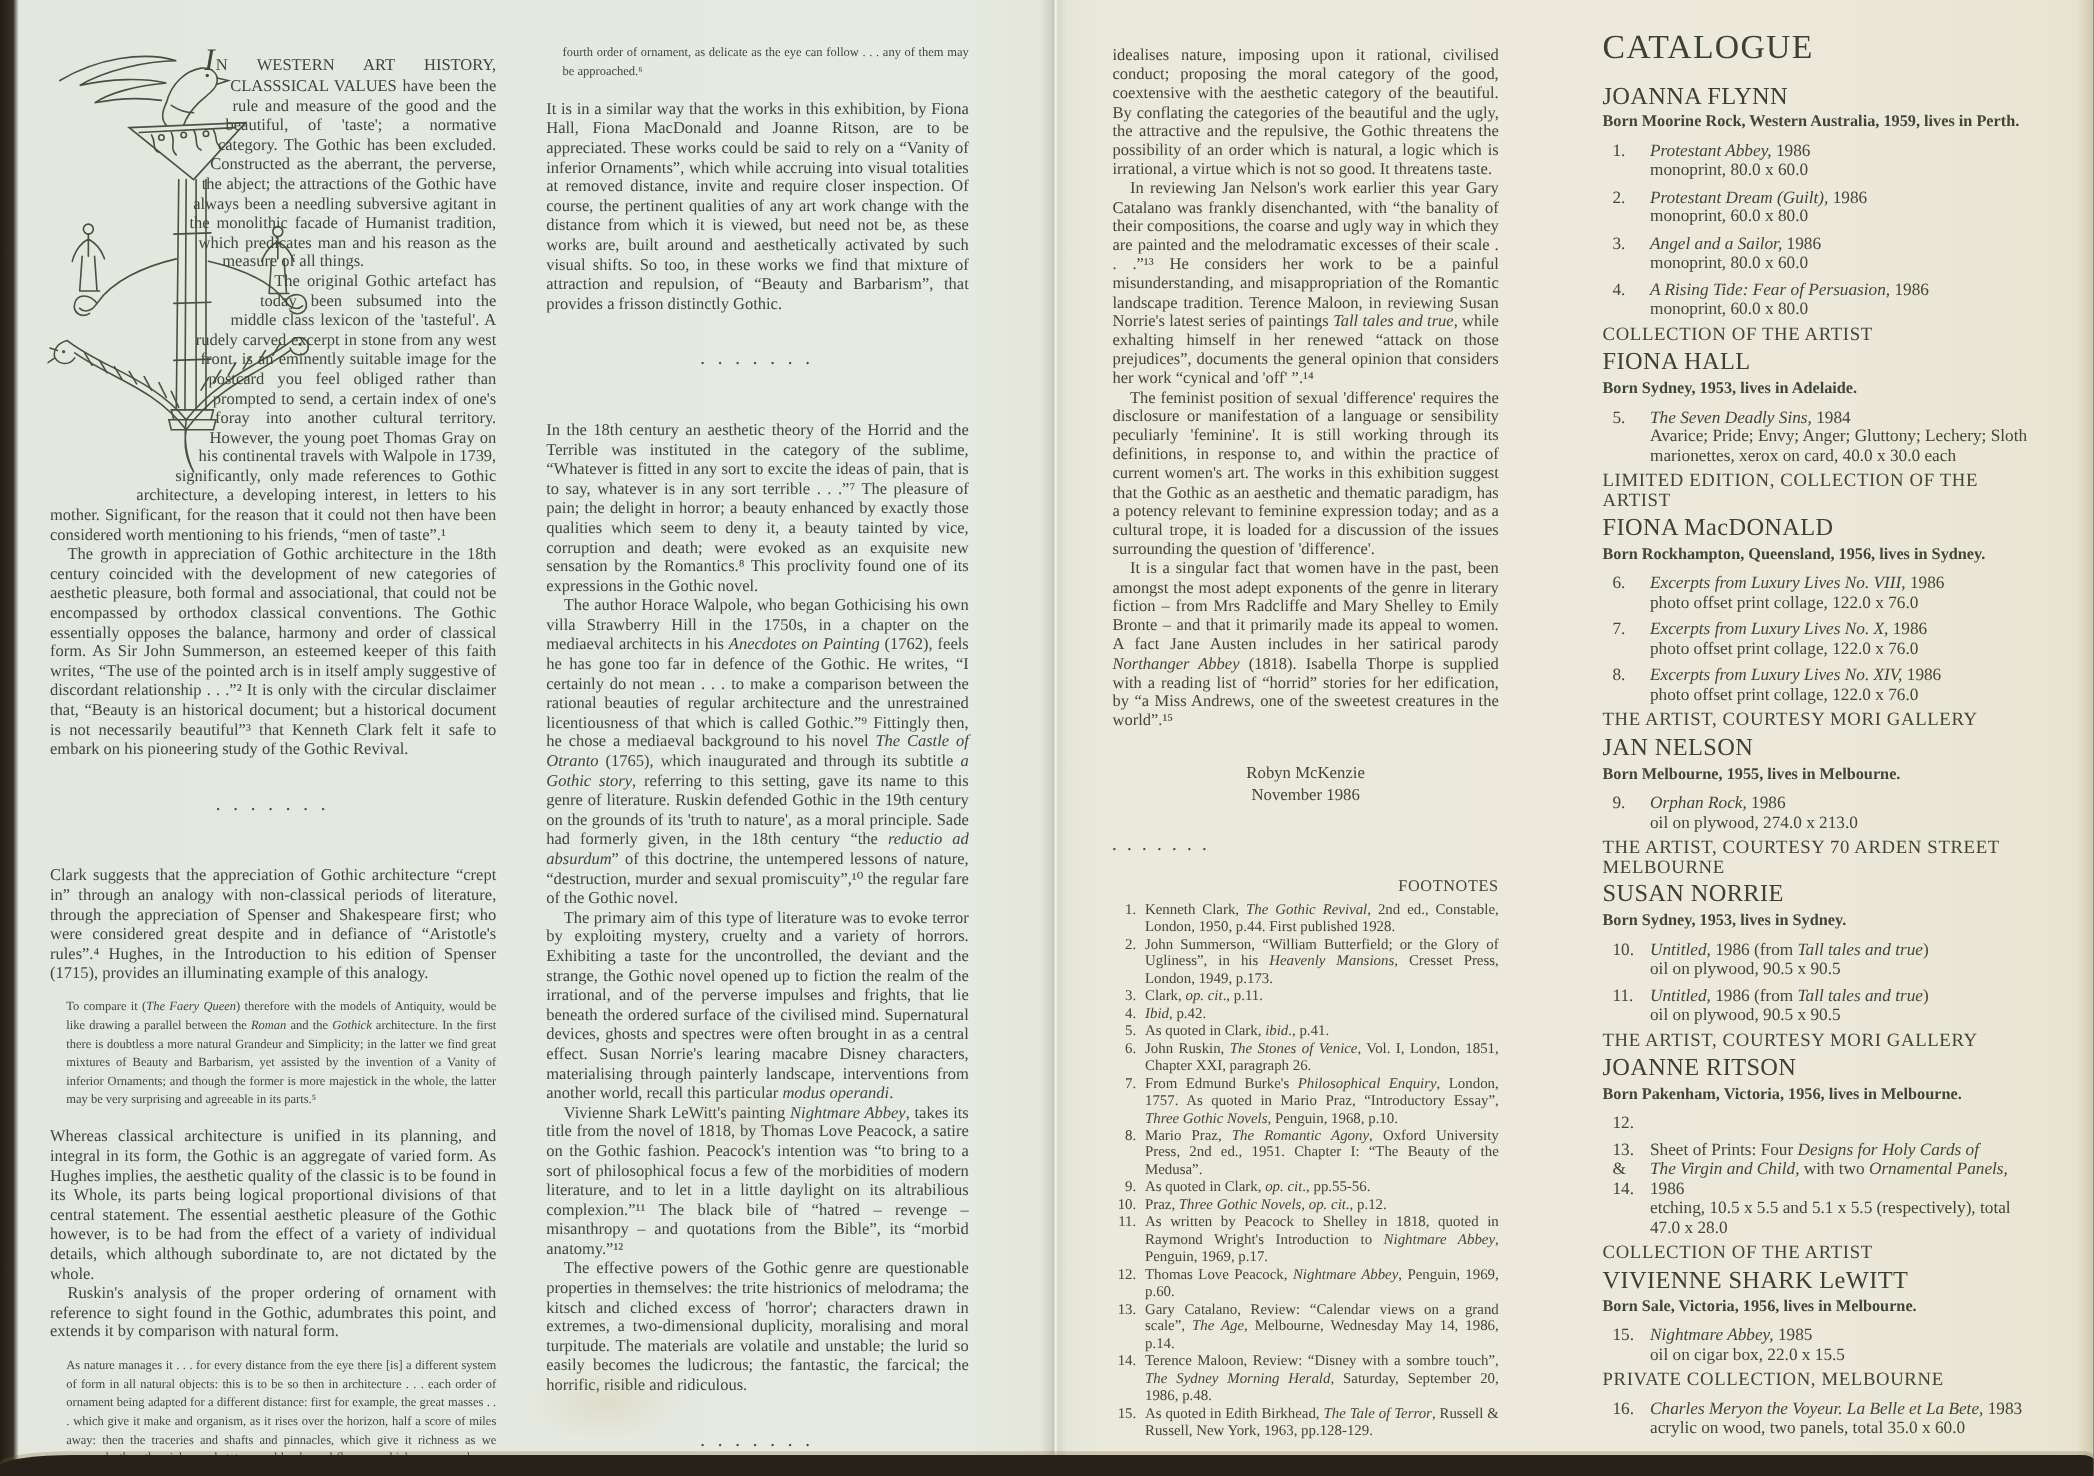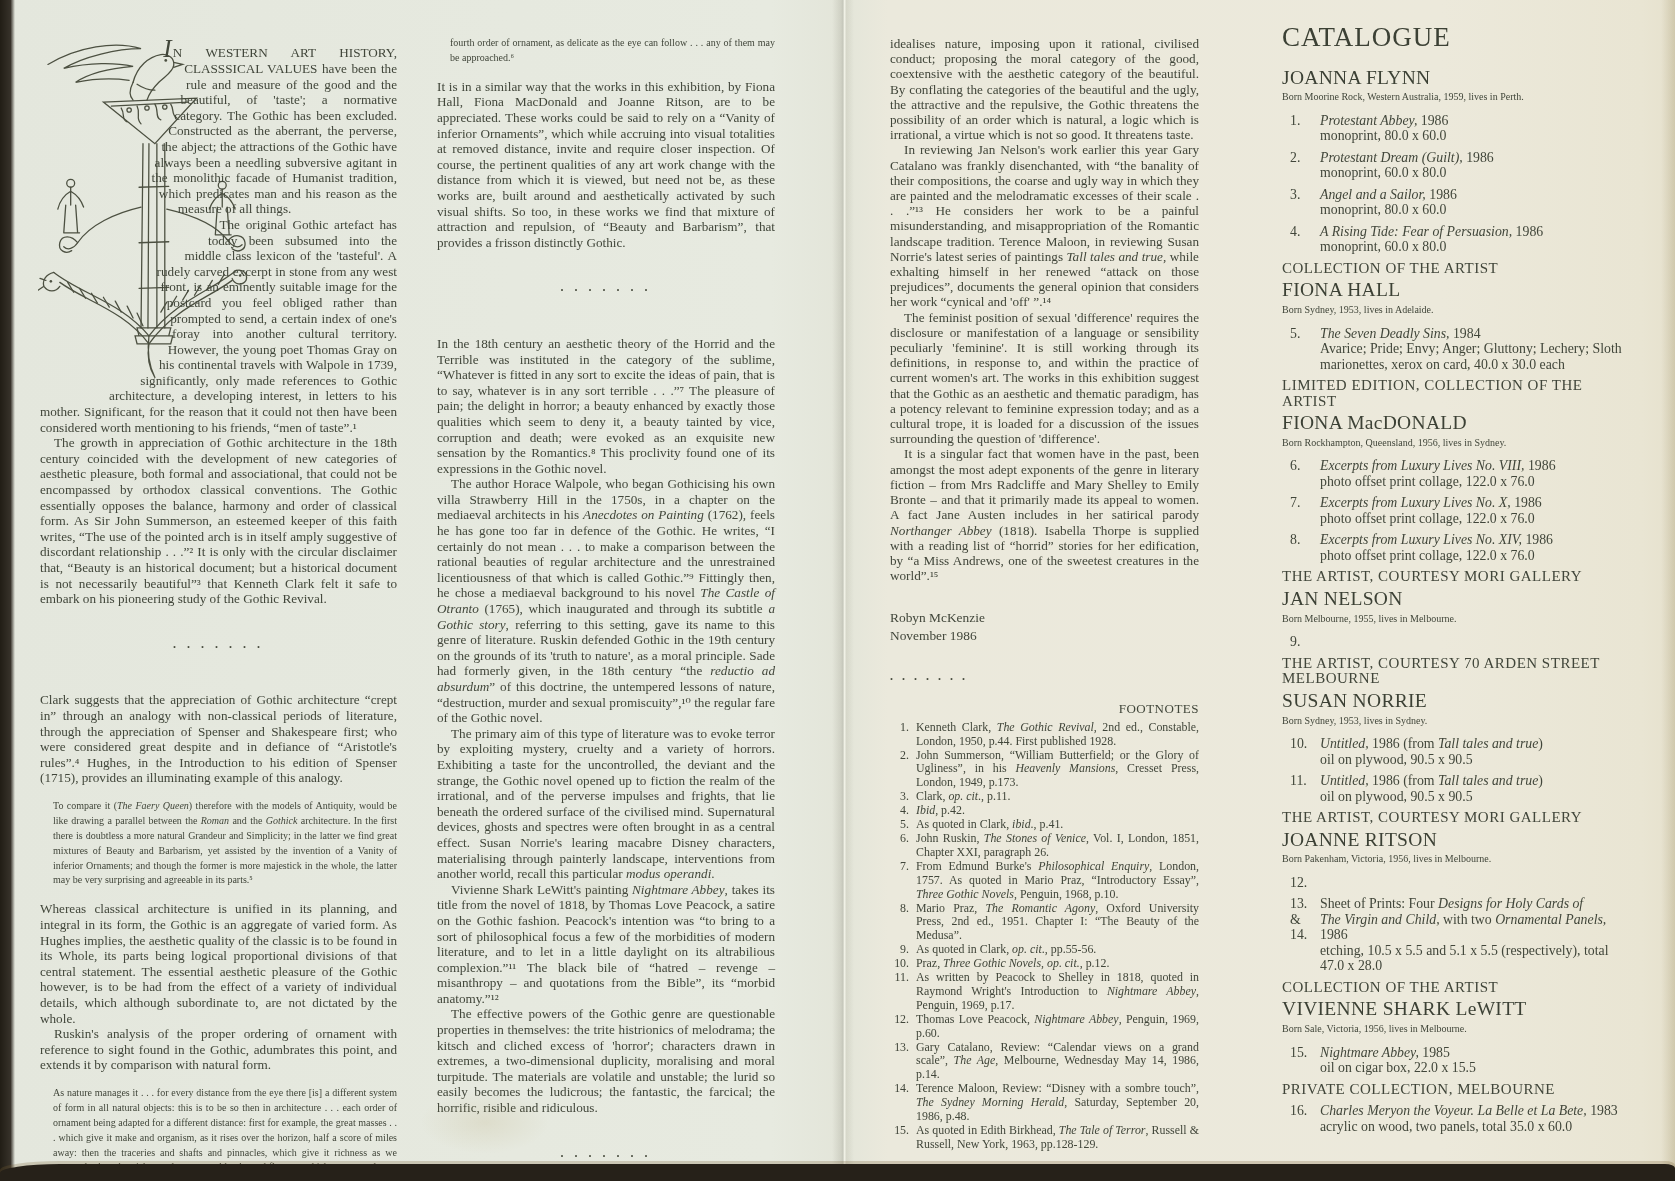--- a/index.html
+++ b/index.html
@@ -42,32 +42,32 @@
     shape-outside:polygon(0 0,90px 0,146px 42px,128px 88px,106px 138px,122px 172px,168px 198px,128px 222px,96px 238px,124px 262px,132px 298px,114px 330px,66px 354px,0 354px);
   }
   .inicap{font-size:25px;font-style:italic;line-height:1;letter-spacing:1px;}
 
   .para{margin:0;}
   .para.ind{text-indent:14px;}
   .quote{padding-left:13px;font-size:10px;line-height:14.9px;margin:13px 0;}
   .quote.cont{margin-top:0;}
   .dots{font-weight:bold;letter-spacing:4px;font-size:12px;color:#4a4e40;text-align:center;margin:30px 0 40px;}
   .dots.left{text-align:left;letter-spacing:3px;margin:24px 0 16px;}
-  .sig{font-size:13.4px;line-height:18px;margin:26px 0 0;text-align:left;}
+  .sig{font-size:13.4px;line-height:18px;margin:26px 0 0;text-align:center;}
   .fn-heading{font-size:13px;letter-spacing:.5px;margin:2px 0 5px;text-align:right;}
   .fnlist{font-size:11.9px;line-height:13.9px;}
   .fn{display:flex;}
   .fn .n{flex:none;width:26px;padding-right:7px;text-align:right;box-sizing:border-box;}
   .fn .t{flex:1;text-align:justify;}
   .rule{border-top:1.2px solid #53564a;margin:24px 0 20px;}
 
   .cat-title{font-size:27px;letter-spacing:1px;color:#3c4135;margin:0 0 24px;}
   .artist{}
   .artist-name{font-size:19.5px;letter-spacing:.3px;color:#3c4135;margin:0 0 4px;}
-  .artist-bio{font-size:10px;margin:0 0 8px;}
+  .artist-bio{font-size:13px;margin:0 0 8px;font-weight:bold;}
   .work{display:flex;font-size:13.8px;line-height:15.5px;margin:0 0 6px;}
   .work .num{flex:none;width:38px;padding-left:8px;box-sizing:border-box;}
   .work .lines{flex:1;}
   .credit{font-size:15px;letter-spacing:.5px;margin:2px 0 6px;}
 
   svg .ln{stroke:#4c5041;fill:none;stroke-width:1.3;stroke-linecap:round;}
   svg .dot{fill:#4c5041;stroke:none;}
 </style>
 </head>
 <body>
@@ -302,20 +302,24 @@
           </div>
           <div class="credit">THE ARTIST, COURTESY MORI GALLERY</div>
         </section>
         <section class="artist">
           <div class="artist-name">JAN NELSON</div>
           <div class="artist-bio">Born Melbourne, 1955, lives in Melbourne.</div>
           <div class="work">
             <div class="num">
               <div>9.</div>
             </div>
+            <div class="lines">
+              <div class="wt"><em>Orphan Rock,</em> 1986</div>
+              <div class="wd">oil on plywood, 274.0 x 213.0</div>
+            </div>
           </div>
           <div class="credit">THE ARTIST, COURTESY 70 ARDEN STREET MELBOURNE</div>
         </section>
         <section class="artist">
           <div class="artist-name">SUSAN NORRIE</div>
           <div class="artist-bio">Born Sydney, 1953, lives in Sydney.</div>
           <div class="work">
             <div class="num">
               <div>10.</div>
             </div>

